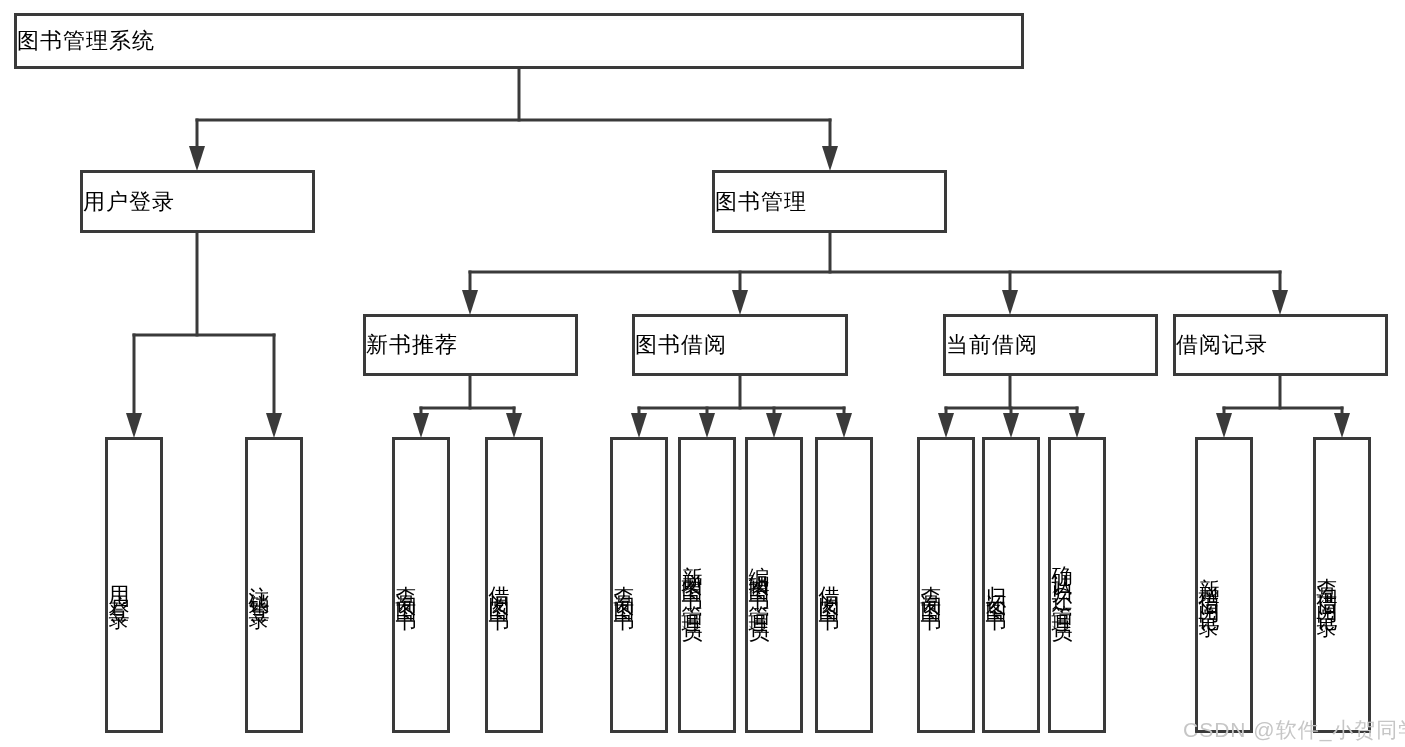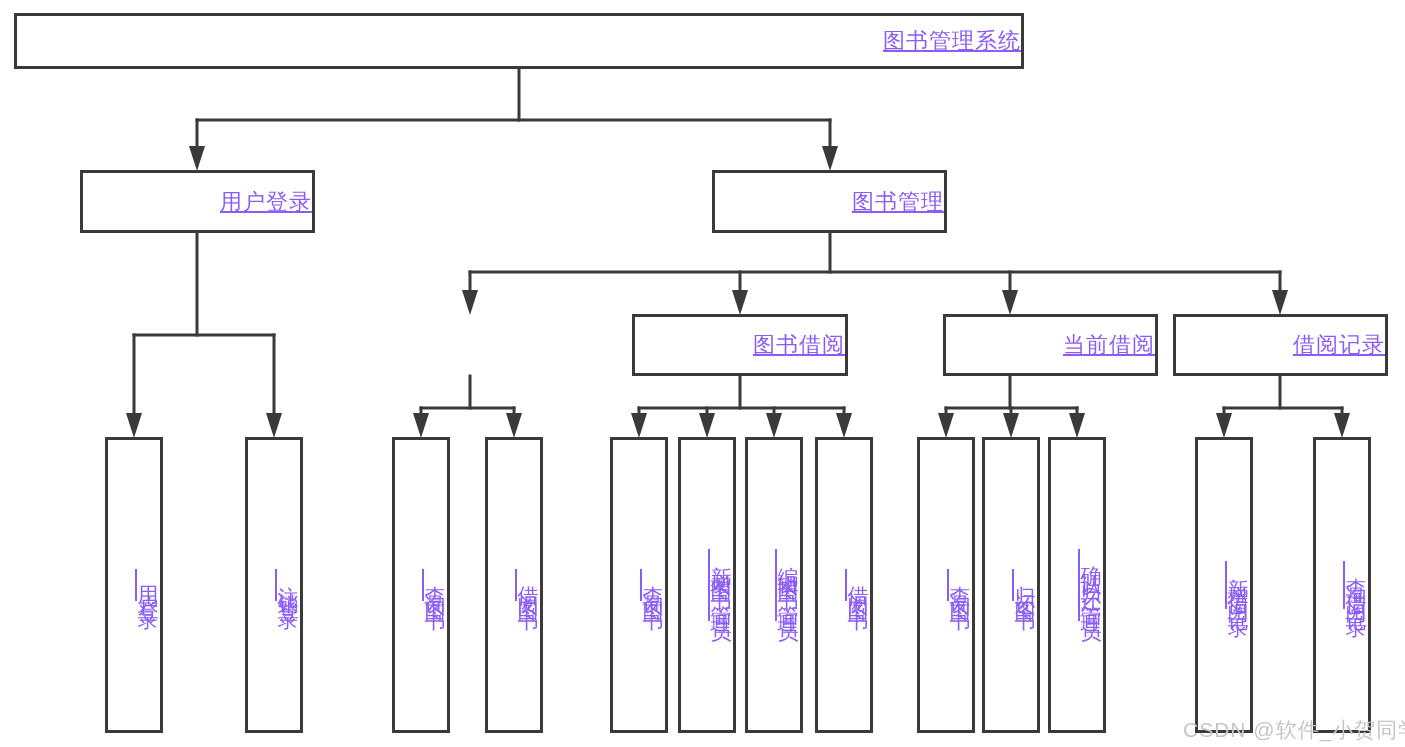--- a/index.html
+++ b/index.html
@@ -21,24 +21,23 @@
     top: 0;
     z-index: 0;
   }
   .box {
     position: absolute;
     box-sizing: border-box;
     border: 3px solid #3a3a3a;
     background: #ffffff;
     display: flex;
     align-items: center;
-    justify-content: flex-end;
+    justify-content: flex-start;
     z-index: 1;
-    color: #8b5cf6;
-    text-decoration: underline;
+    color: #000000;
   }
   .box.h .label {
     font-size: 22px;
     letter-spacing: 1px;
     white-space: nowrap;
   }
   .box.v .label {
     writing-mode: vertical-lr;
     text-orientation: mixed;
     font-size: 21px;
@@ -117,24 +116,27 @@
       <polygon points="1334,413 1350,413 1342,438" fill="#3a3a3a"></polygon>
     </svg>
 
   <div class="box h" style="left:14px; top:13px; width:1010px; height:56px;">
     <span class="label">图书管理系统</span>
   </div>
 
   <div class="box h" style="left:80px; top:170px; width:235px; height:63px;">
     <span class="label">用户登录</span>
   </div>
-  <div class="box h" style="left:712px; top:170px; width:235px; height:63px;padding-left:34px;">
+  <div class="box h" style="left:712px; top:170px; width:235px; height:63px;">
     <span class="label">图书管理</span>
   </div>
 
+  <div class="box h" style="left:363px; top:314px; width:215px; height:62px;">
+    <span class="label">新书推荐</span>
+  </div>
   <div class="box h" style="left:632px; top:314px; width:216px; height:62px;">
     <span class="label">图书借阅</span>
   </div>
   <div class="box h" style="left:903px; top:314px; width:215px; height:62px;margin-left:40px;">
     <span class="label">当前借阅</span>
   </div>
   <div class="box h" style="left:1173px; top:314px; width:215px; height:62px;">
     <span class="label">借阅记录</span>
   </div>
 

